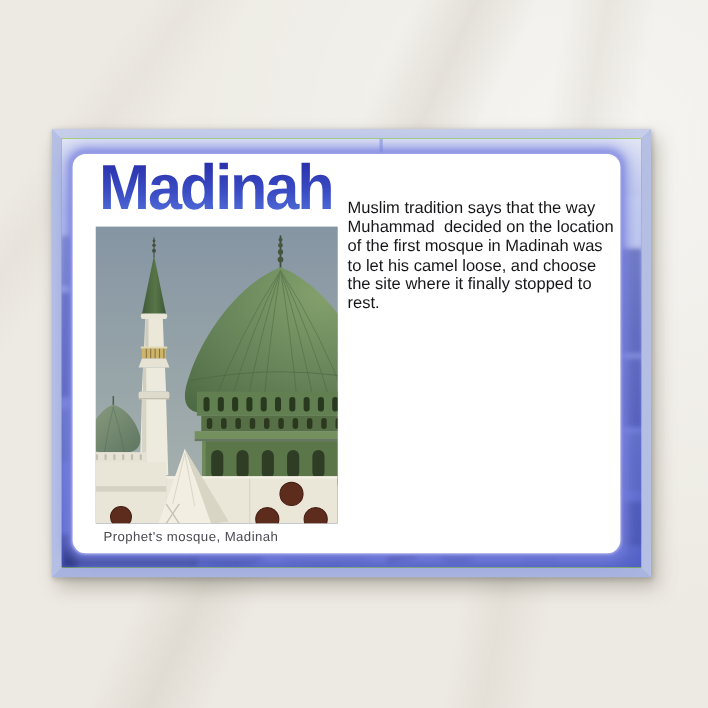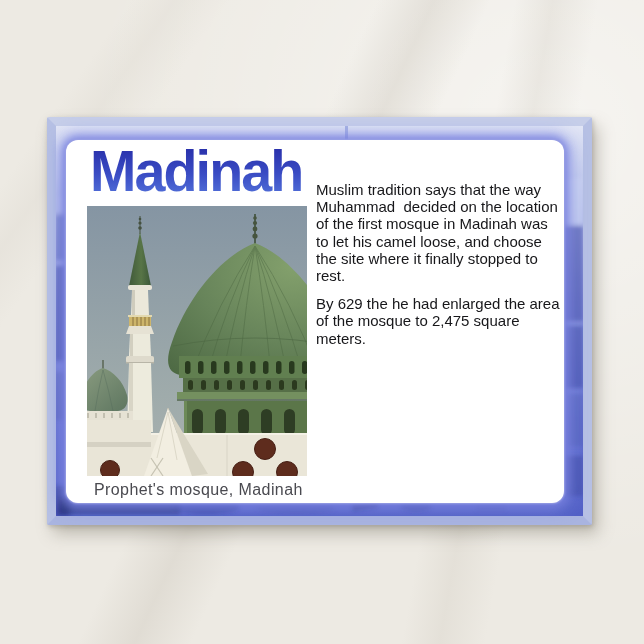--- a/index.html
+++ b/index.html
@@ -49,21 +49,21 @@
   }
 
   .photo{
     position:absolute;left:21px;top:66px;width:220px;height:270px;
     overflow:hidden;background:#99a8ac;
   }
   .photo svg{display:block;width:220px;height:270px;}
 
   .caption{
     position:absolute;left:28px;top:341px;
-    font-size:16px;letter-spacing:.4px;color:#4a4a50;
+    font-size:12px;letter-spacing:.4px;color:#4a4a50;
   }
 
   .text-col{
     position:absolute;left:250px;top:5px;width:246px;
     font-family:Liberation Sans, sans-serif;
     font-size:15px;line-height:17.2px;color:#17171a;margin-top:36px;
   }
   .text-col p{margin:0 0 11px 0;white-space:pre-wrap;}
 </style>
 </head>
@@ -267,18 +267,17 @@
             <line x1="64" y1="252" x2="76" y2="270" stroke="#c6c2b2" stroke-width="1.2"></line>
             <line x1="76" y1="252" x2="64" y2="270" stroke="#c6c2b2" stroke-width="1.2"></line>
           </g>
         </svg>
       </div>
 
       <div class="caption">Prophet's mosque, Madinah</div>
 
       <div class="text-col">
         <p>Muslim tradition says that the way Muhammad  decided on the location of the first mosque in Madinah was to let his camel loose, and choose the site where it finally stopped to rest.</p>
-        <p>By 629 the he had enlarged the area of the mosque to 2,475 square meters.</p>
       </div>
 
     </div>
   </div>
 </div>
 
 </body></html>

